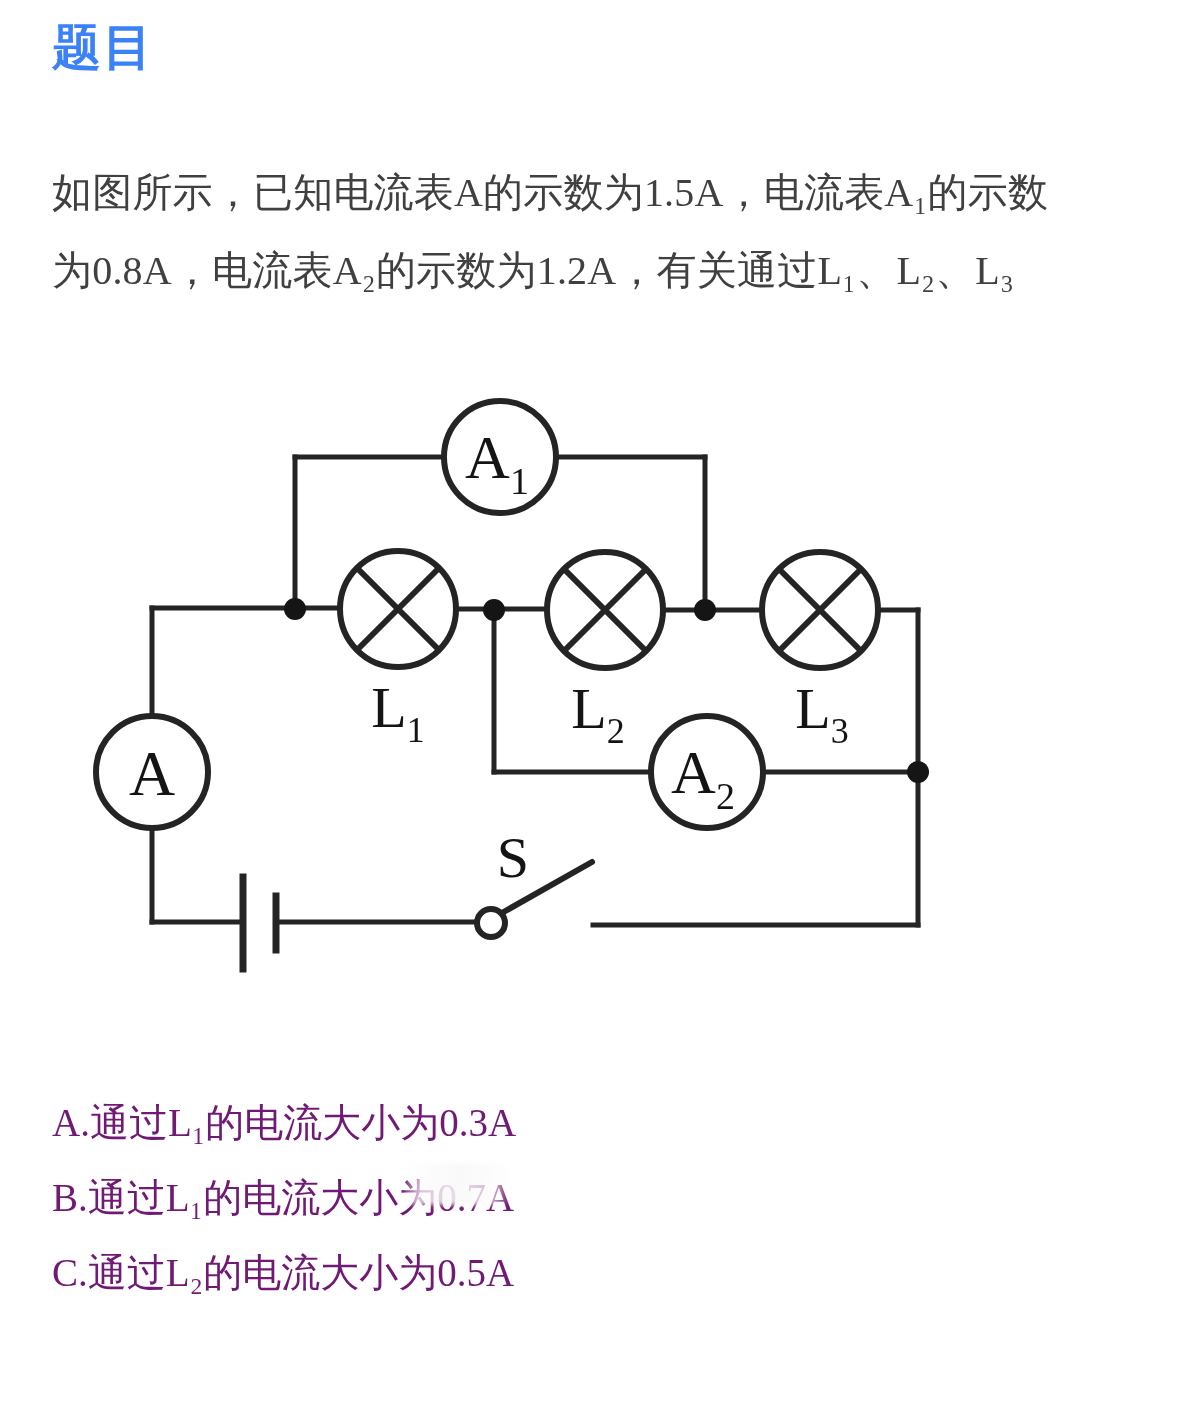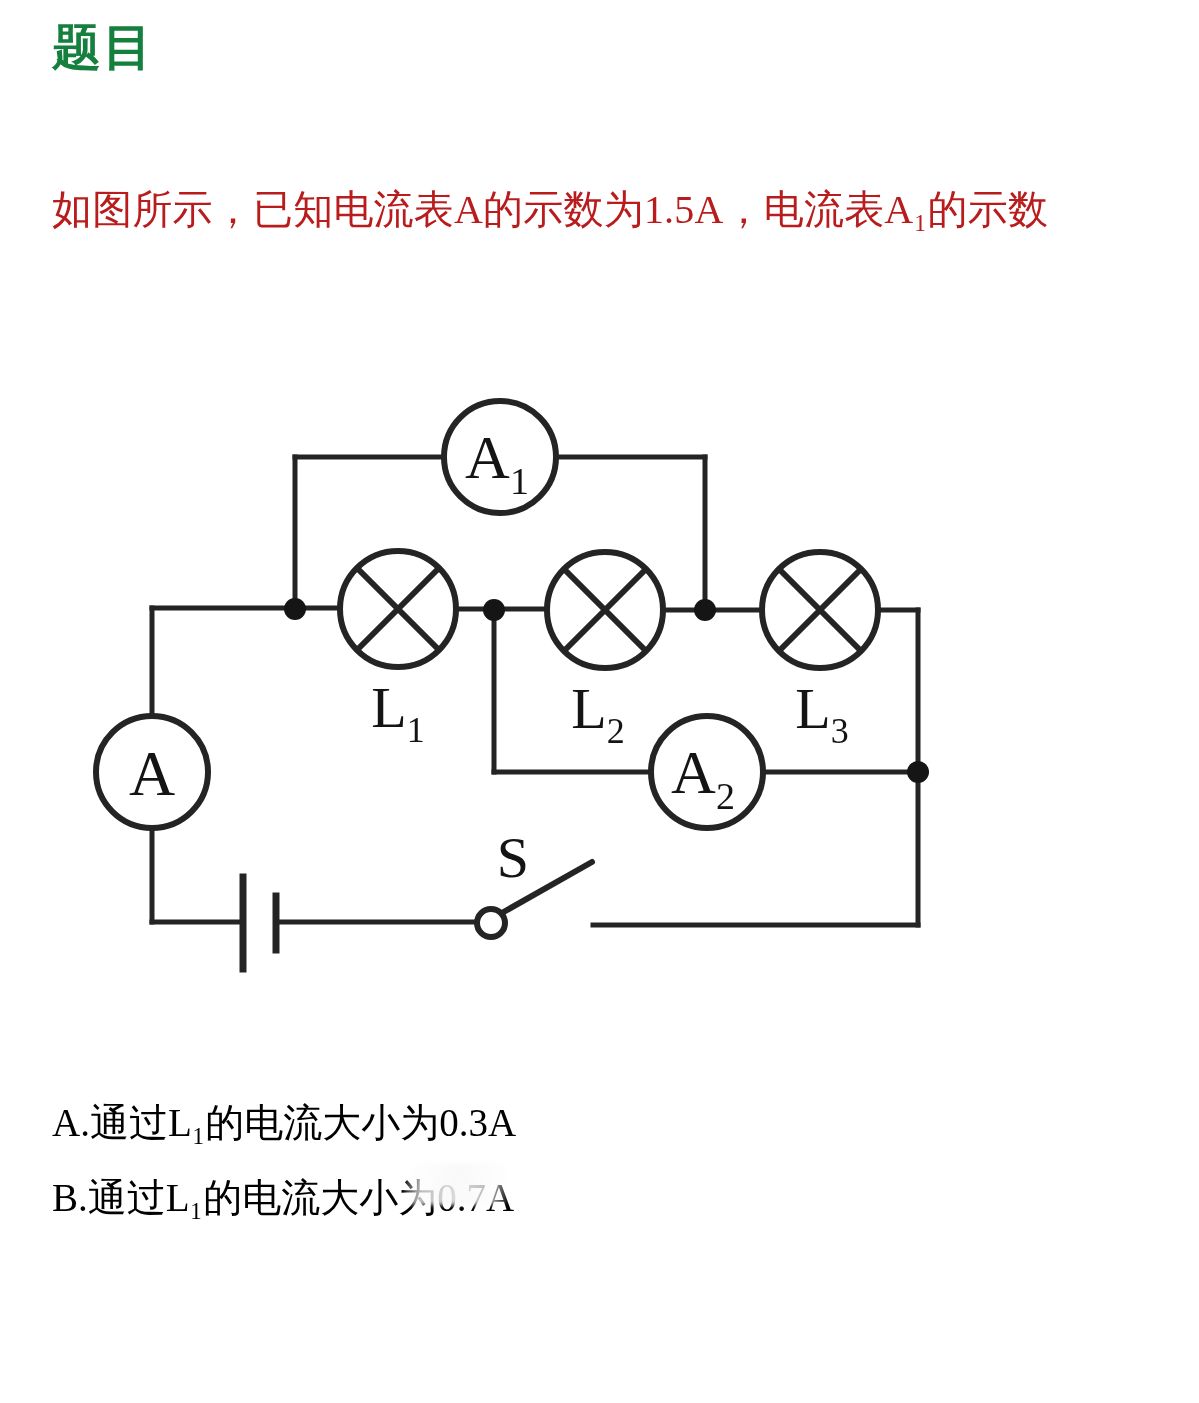--- a/index.html
+++ b/index.html
@@ -25,33 +25,33 @@
 
   
   .title {
     position: absolute;
     left: 52px;
     top: 22px;
     font-family: "Liberation Sans", "DejaVu Sans", sans-serif;
     font-size: 49px;
     font-weight: bold;
     letter-spacing: 2px;
-    color: #15803d;
+    color: #3b82f6;
     line-height: 1.05;
   }
 
   
   .stem {
     position: absolute;
     left: 52px;
-    top: 171px;
+    top: 154px;
     width: 1105px;
     font-size: 40px;
     line-height: 78px;
-    color: #b91c1c;
+    color: #404040;
     letter-spacing: 0.2px;
   }
   .stem .ln { display: block; white-space: nowrap; }
 
   
   .diagram {
     position: absolute;
     left: 0;
     top: 372px;
     width: 1199px;
@@ -60,21 +60,21 @@
   .diagram svg { display: block; }
 
   
   .options {
     position: absolute;
     left: 52px;
     top: 1085px;
     width: 1100px;
     font-size: 39px;
     line-height: 75px;
-    color: #000000;
+    color: #701a75;
   }
   .opt { display: block; white-space: nowrap; position: relative; }
 
   
   .smudge {
     position: absolute;
     left: 405px;
     top: 1163px;
     width: 104px;
     height: 42px;
@@ -90,20 +90,21 @@
 </style>
 </head>
 <body>
 
 <div class="page">
 
   <div class="title">题目</div>
 
   <div class="stem">
     <span class="ln">如图所示，已知电流表A的示数为1.5A，电流表A₁的示数</span>
+    <span class="ln">为0.8A，电流表A₂的示数为1.2A，有关通过L₁、L₂、L₃</span>
   </div>
 
   <div class="diagram">
     <svg width="1199" height="660" viewBox="0 0 1199 660" xmlns="http://www.w3.org/2000/svg">
       <g fill="none" stroke="#242424" stroke-width="5" stroke-linecap="square">
 
         <path d="M295,237 L295,85"></path>
 
         <path d="M295,85 L445,85"></path>
 
@@ -182,17 +183,18 @@
         <tspan>L</tspan><tspan font-size="36" dy="15">3</tspan>
       </text>
 
       <text x="513" y="505" text-anchor="middle" font-family="Liberation Serif, DejaVu Serif, serif" font-size="58" fill="#141414">S</text>
     </svg>
   </div>
 
   <div class="options">
     <span class="opt">A.通过L₁的电流大小为0.3A</span>
     <span class="opt">B.通过L₁的电流大小为0.7A</span>
+    <span class="opt">C.通过L₂的电流大小为0.5A</span>
   </div>
 
   <div class="smudge"></div>
 
 </div>
 
 </body></html>

